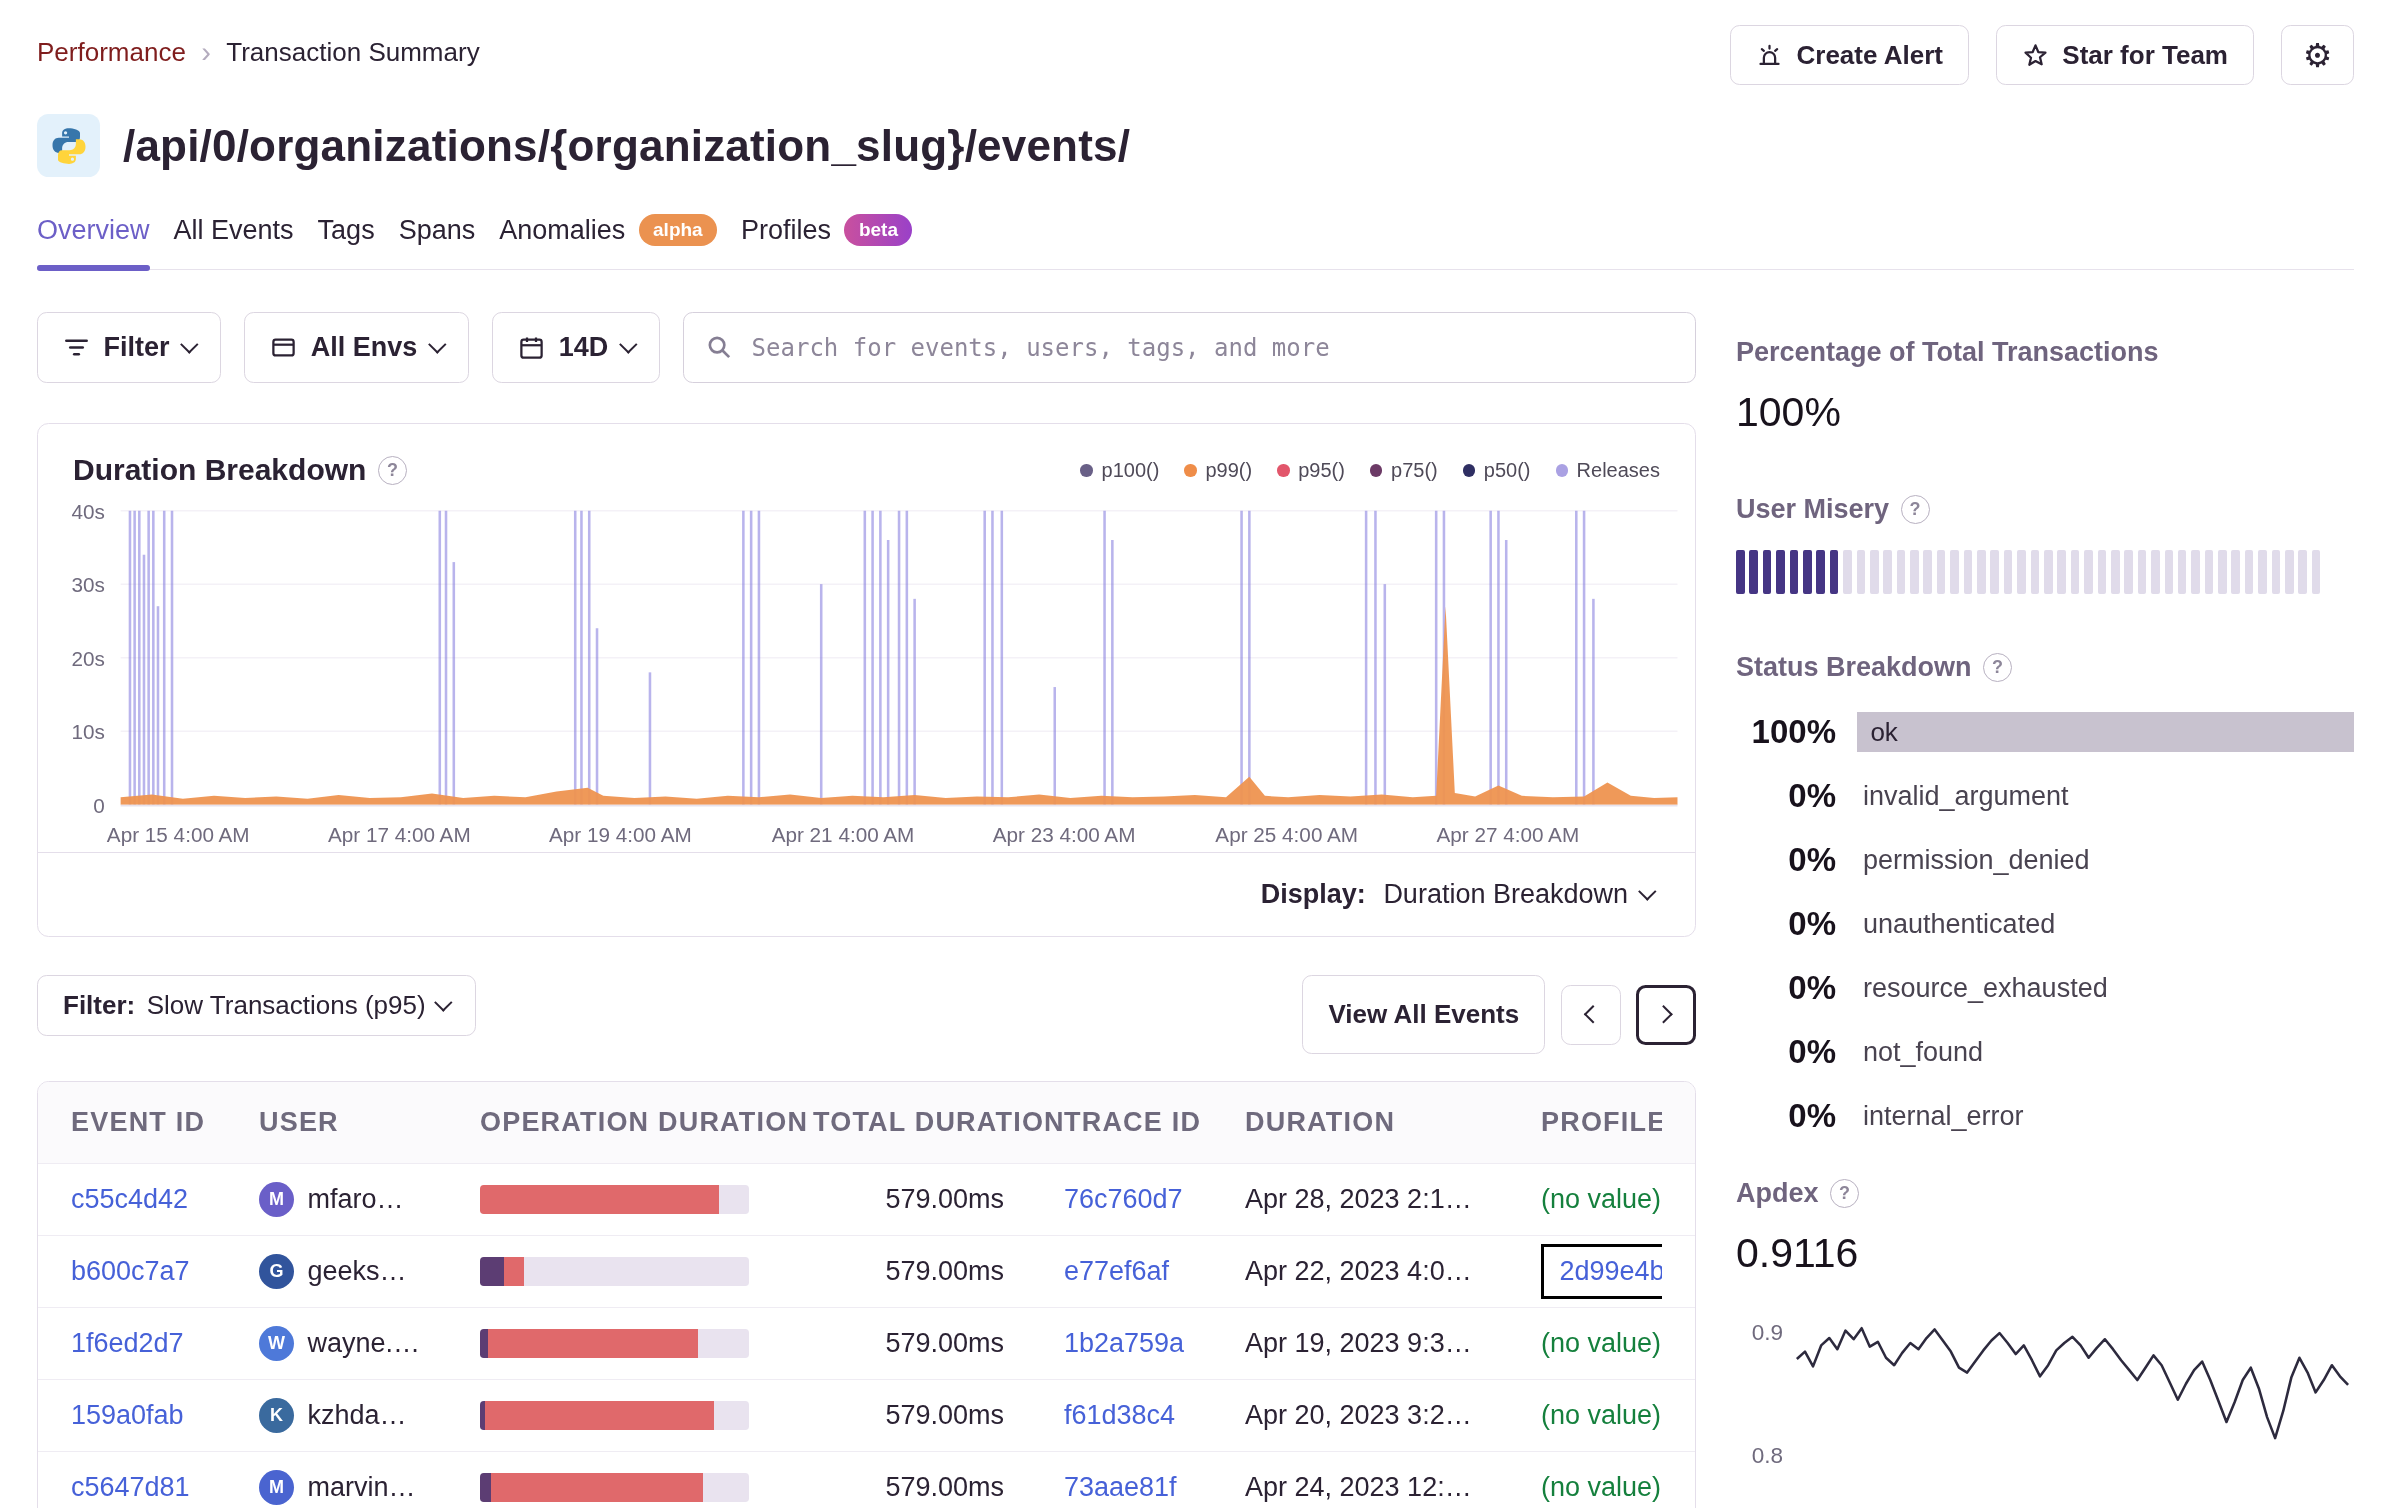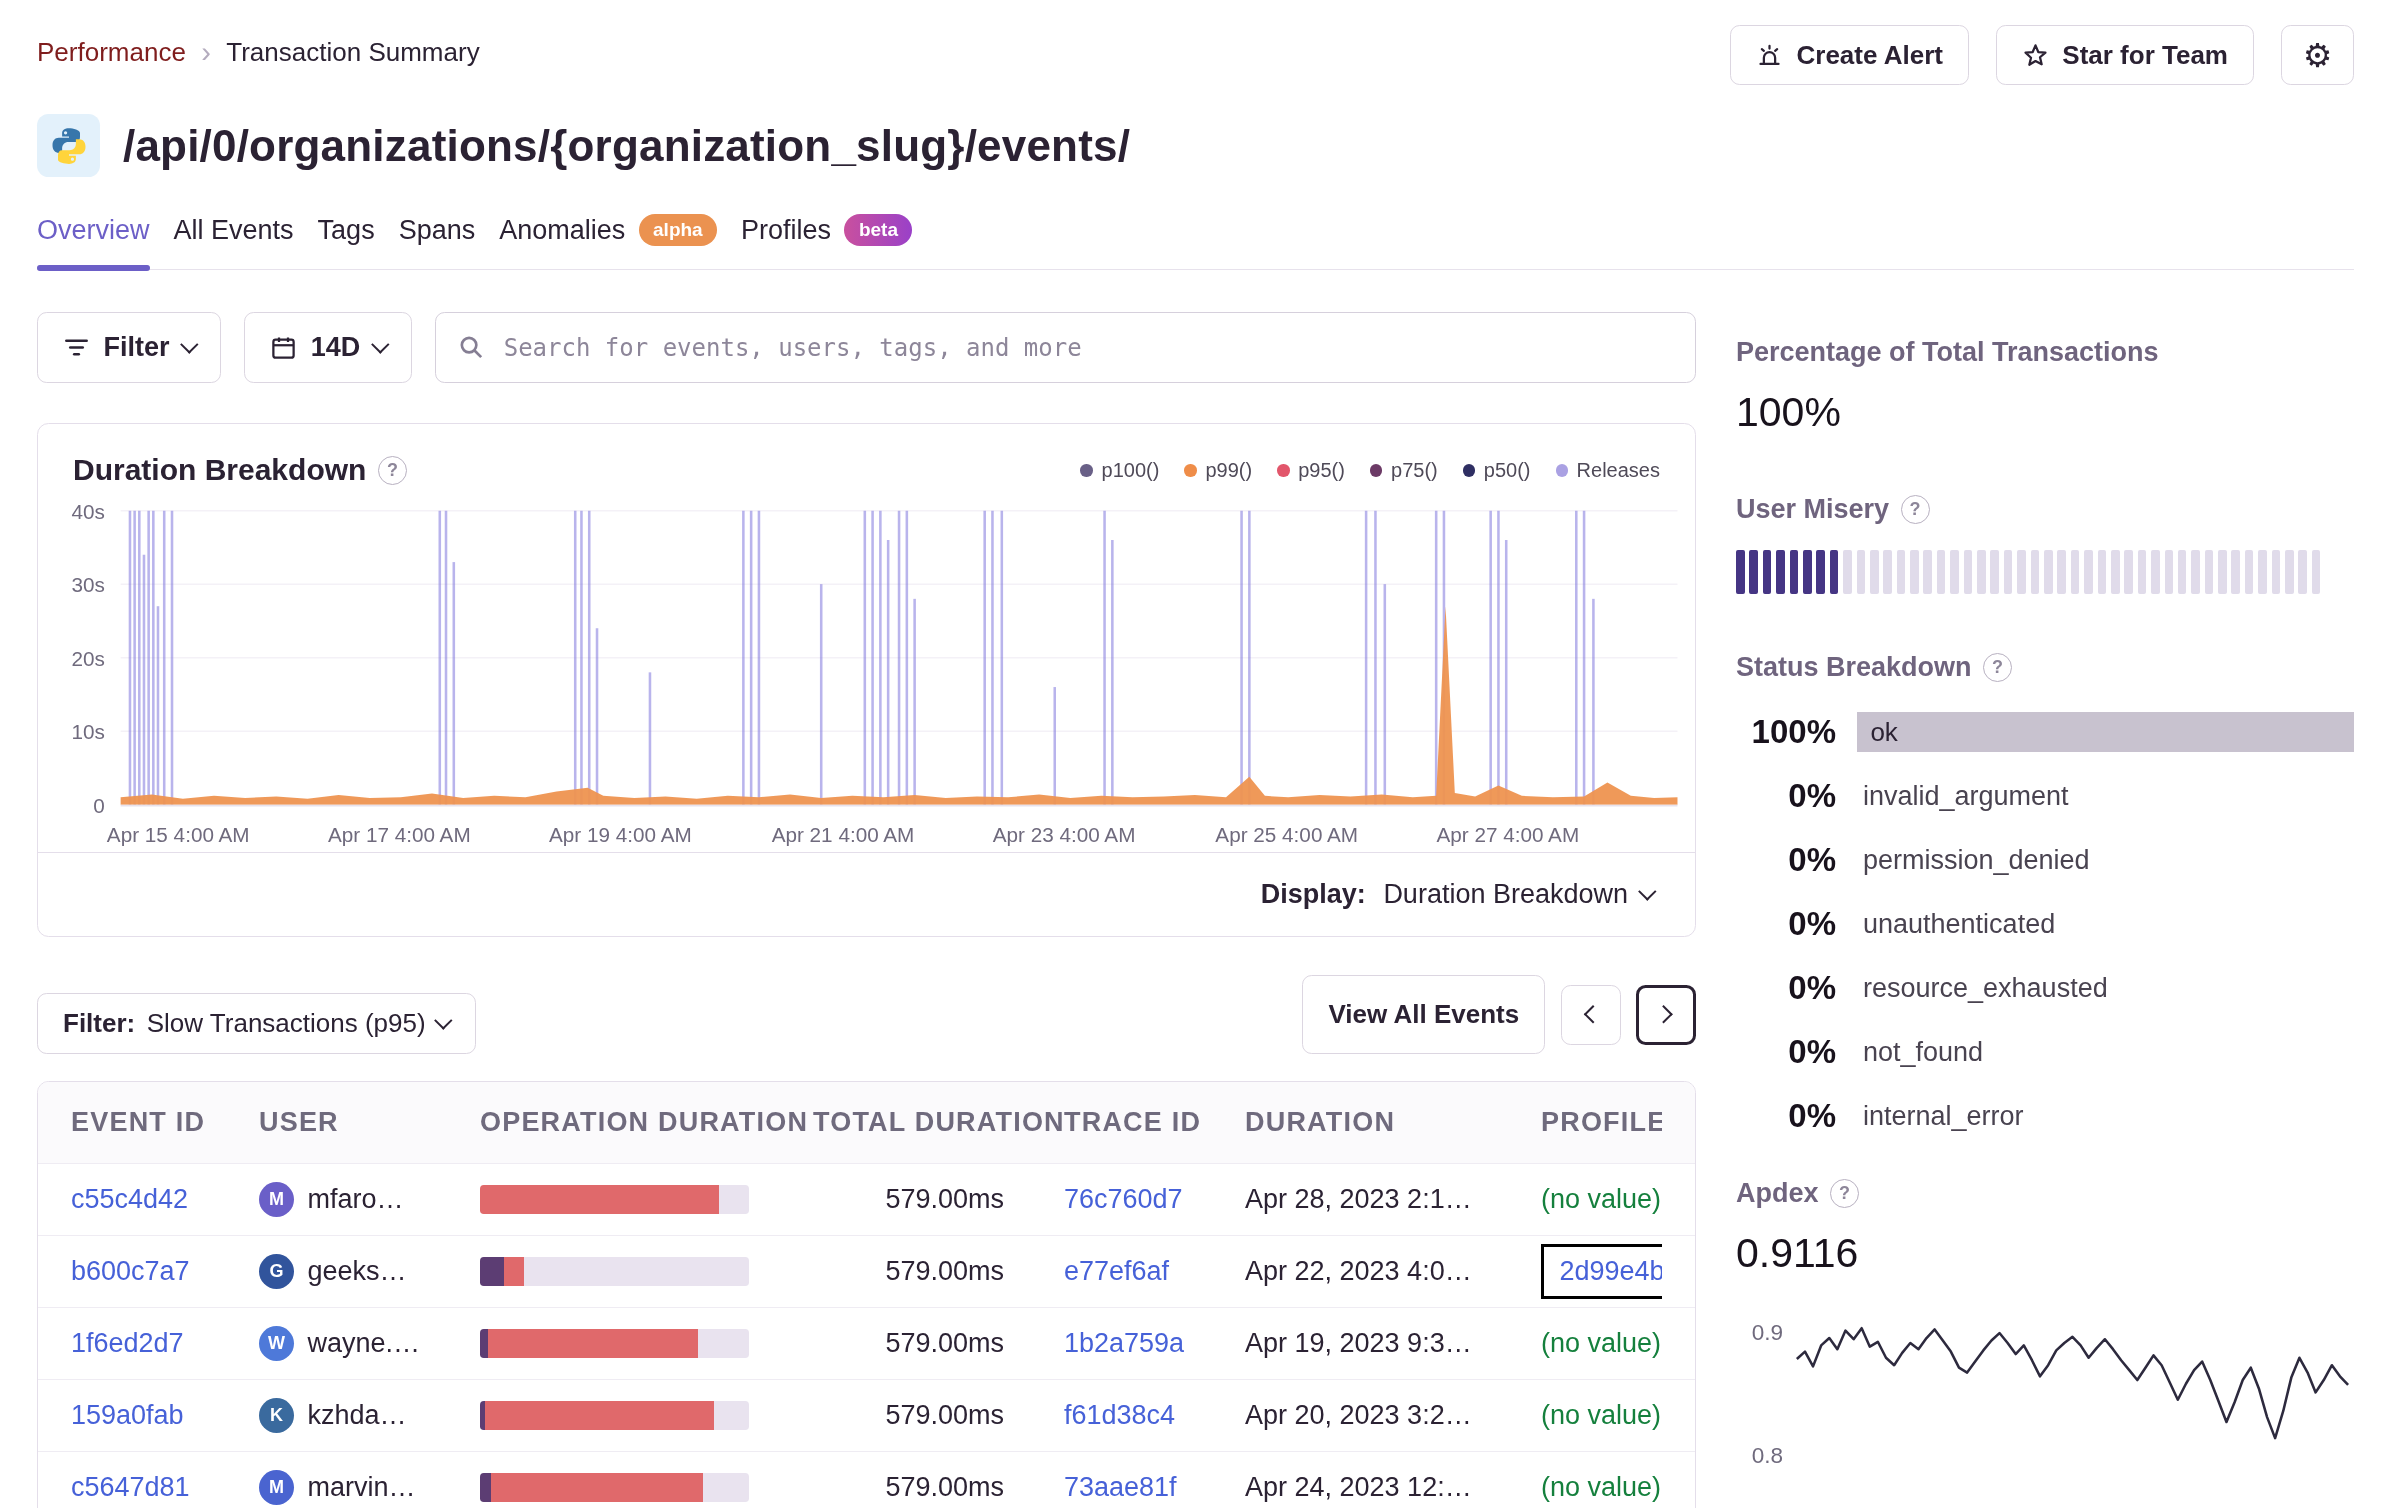--- a/index.html
+++ b/index.html
@@ -72,21 +72,21 @@
   .ghost{display:inline-flex;align-items:center;gap:13.4px;background:none;border:none;
         font-family:inherit;font-size:27px;color:#2b2233;cursor:pointer;}
 
   .chev{display:inline-block;width:10.6px;height:10.6px;border-right:2.9px solid currentColor;
         border-bottom:2.9px solid currentColor;flex:none;}
   .chev.down{transform:rotate(45deg);margin-top:-6.7px;}
   .chev.left{transform:rotate(135deg);margin-left:4.8px;}
   .chev.right{transform:rotate(-45deg);margin-right:4.8px;}
 
   
-  .table-controls{display:flex;align-items:flex-end;justify-content:space-between;margin-top:38px;}
+  .table-controls{display:flex;align-items:flex-start;justify-content:space-between;margin-top:38px;}
   .table-controls .tf-btn{font-weight:400;gap:11.5px;height:61px;}
   .tc-right{display:flex;gap:15.4px;align-items:center;}
   .va-btn{height:79px;}
   .pager{width:60px;height:60px;border:1.9px solid #dcd6e1;border-radius:9.6px;background:#fff;
         display:inline-flex;align-items:center;justify-content:center;color:#2b2233;
         cursor:pointer;box-sizing:border-box;}
   .pager.focused{border:3.8px solid #2b2233;}
 
   
   .table-panel{margin-top:27px;overflow:hidden;}
@@ -203,20 +203,31 @@
       <div class="filter-row">
         <button class="btn">
           <span class="icon">
             <svg width="27" height="27" viewBox="0 0 24 24" fill="none" stroke="#2b2233" stroke-width="2.4" stroke-linecap="round">
               <path d="M3 6h18"></path>
                 <path d="M6.5 12h11"></path>
                 <path d="M10 18h4"></path>
             </svg>
           </span>
           <span>Filter</span>
+          <span class="chev down"></span>
+        </button>
+        <button class="btn">
+          <span class="icon">
+            <svg width="27" height="27" viewBox="0 0 24 24" fill="none" stroke="#2b2233" stroke-width="2">
+              <rect x="3" y="5" width="18" height="14" rx="2"></rect>
+                <path d="M3 9.5h18"></path>
+                <path d="M6 7.3h.01M9 7.3h.01"></path>
+            </svg>
+          </span>
+          <span>All Envs</span>
           <span class="chev down"></span>
         </button>
         <button class="btn">
           <span class="icon">
             <svg width="27" height="27" viewBox="0 0 24 24" fill="none" stroke="#2b2233" stroke-width="2">
               <rect x="3" y="5" width="18" height="16" rx="2"></rect>
                 <path d="M3 10h18"></path>
                 <path d="M8 3v4M16 3v4"></path>
             </svg>
           </span>

